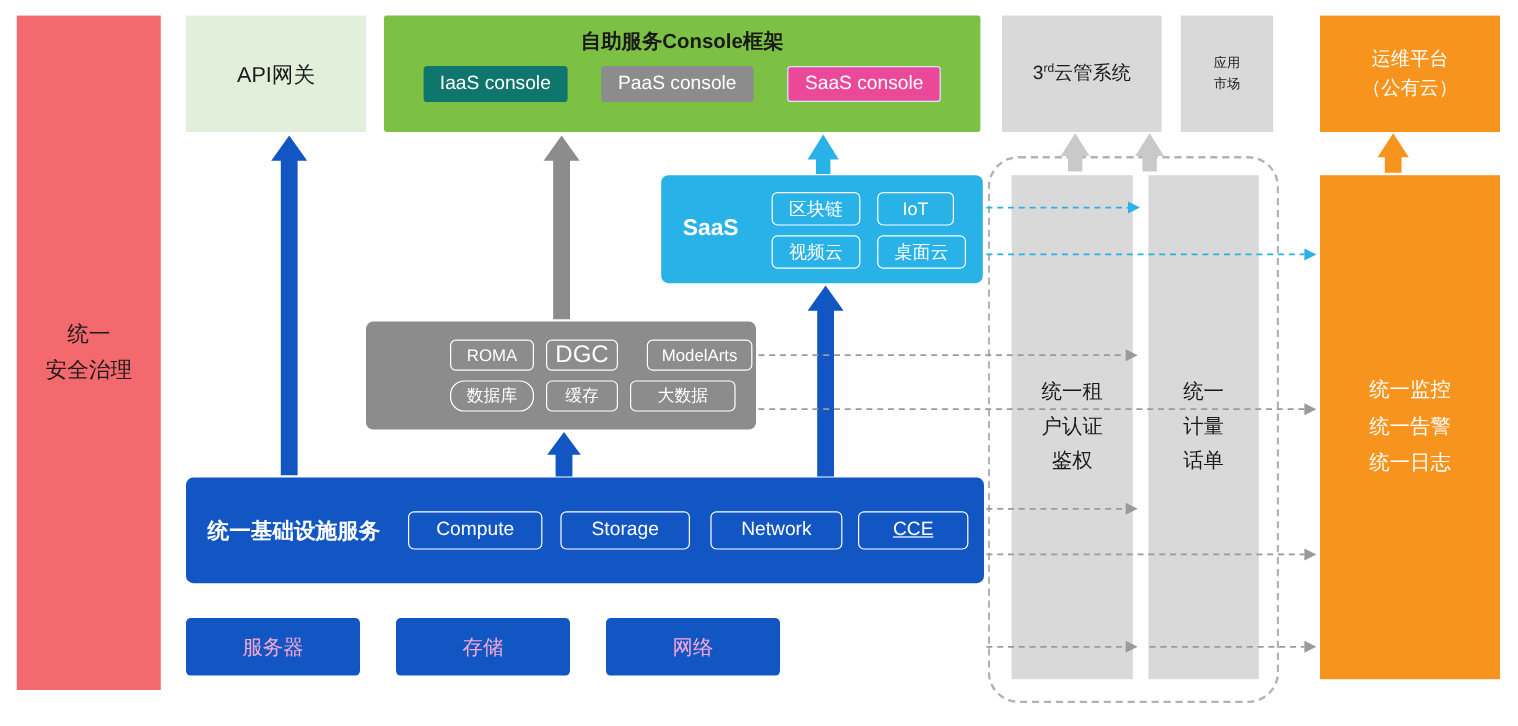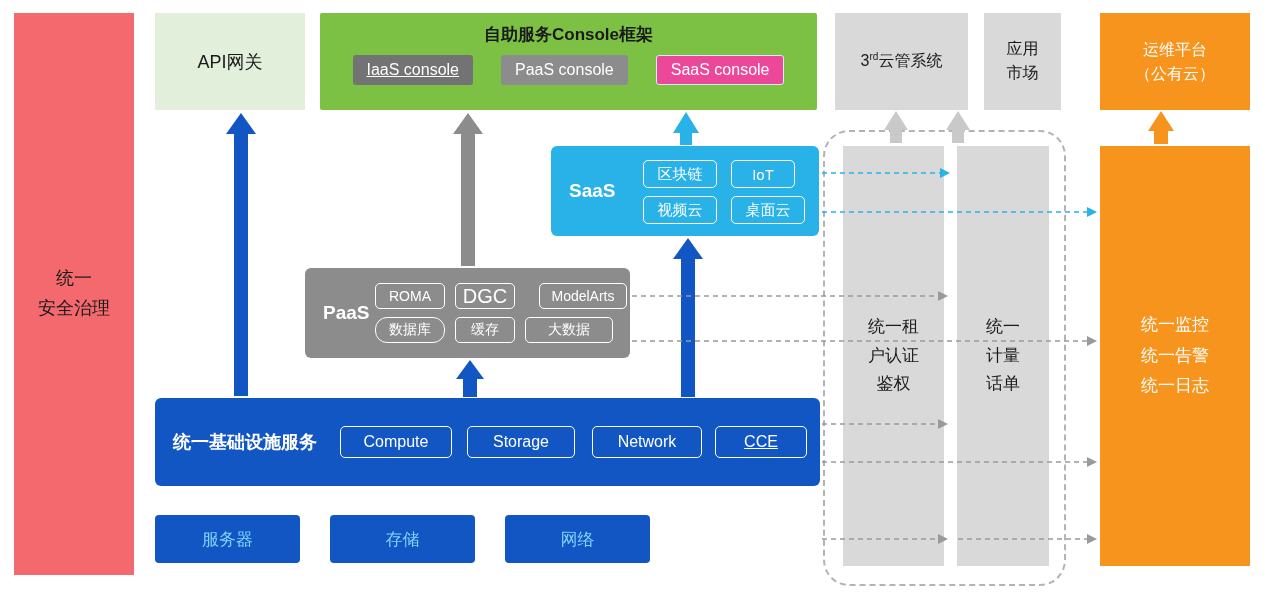--- a/index.html
+++ b/index.html
@@ -15,39 +15,39 @@
   .dark { color:#1a1a1a; }
 
   .sec-bar   { left:14px;  top:13px;  width:120px; height:562px; background:#f4696d; font-size:18px; line-height:1.65; }
   .api-box   { left:155px; top:13px;  width:150px; height:97px;  background:#e2efda; font-size:18px; }
   .console-box { left:320px; top:13px; width:497px; height:97px; background:#7cc143; border-radius:2px;
                  display:flex; flex-direction:column; align-items:center; }
   .console-title { margin-top:10px; font-size:17px; font-weight:bold; color:#1a1a1a; }
   .console-row { display:flex; gap:28px; margin-top:9px; }
   .console-btn { height:30px; padding:0 14px; border-radius:3px; color:#fff; font-size:16px;
                  display:flex; align-items:center; justify-content:center; }
-  .btn-iaas { background:#737373;text-decoration:underline; }
+  .btn-iaas { background:#0f766e; }
   .btn-paas { background:#8c8c8c; }
   .btn-saas { background:#ec4899; border:1px solid #cfeefd; }
 
   .third-box { left:835px;  top:13px; width:133px; height:97px; background:#d9d9d9; font-size:16px; }
-  .market-box{ left:984px;  top:13px; width:77px;  height:97px; background:#d9d9d9; font-size:16px; line-height:1.5;font-family:Liberation Mono, monospace; }
+  .market-box{ left:984px;  top:13px; width:77px;  height:97px; background:#d9d9d9; font-size:11px; line-height:1.5; }
   .om-box    { left:1100px; top:13px; width:150px; height:97px; background:#f7941e; font-size:16px; line-height:1.5; }
 
   .saas-box { left:551px; top:146px; width:268px; height:90px; background:#29b2e8; border-radius:6px; }
   .paas-box { left:305px; top:268px; width:325px; height:90px; background:#8c8c8c; border-radius:6px; }
   .layer-label { position:absolute; left:18px; top:0; height:100%; display:flex; align-items:center;
                  color:#fff; font-size:19px; font-weight:600; }
   .chip { position:absolute; border:1.5px solid #ffffff; border-radius:5px; color:#ffffff;
           display:flex; align-items:center; justify-content:center; font-size:15px; background:transparent; }
 
   .infra-box { left:155px; top:398px; width:665px; height:88px; background:#1256c4; border-radius:6px; }
   .infra-chip { font-size:16px; }
 
-  .res-box { top:515px; height:48px; background:#1256c4; border-radius:4px; color:#7dd3fc; font-size:17px; }
+  .res-box { top:515px; height:48px; background:#1256c4; border-radius:4px; color:#f9a8d4; font-size:17px; }
 
   .dash-group { left:823px; top:130px; width:243px; height:456px; border:2px dashed #b3b3b3; border-radius:26px; background:transparent; }
   .auth-bar    { left:843px; top:146px; width:101px; height:420px; background:#d9d9d9; font-size:17px; line-height:1.7; }
   .meter-bar   { left:957px; top:146px; width:92px;  height:420px; background:#d9d9d9; font-size:17px; line-height:1.7; }
   .monitor-bar { left:1100px; top:146px; width:150px; height:420px; background:#f7941e; font-size:17px; line-height:1.8; }
 
   .connector-layer { position:absolute; left:0; top:0; width:1265px; height:605px; z-index:10; pointer-events:none; }
 </style>
 </head>
 <body>
@@ -80,21 +80,20 @@
 
   <div class="abs saas-box">
     <div class="layer-label">SaaS</div>
     <div class="chip" style="left:92px;  top:14px; width:74px; height:28px;">区块链</div>
     <div class="chip" style="left:180px; top:14px; width:64px; height:28px;">IoT</div>
     <div class="chip" style="left:92px;  top:50px; width:74px; height:28px;">视频云</div>
     <div class="chip" style="left:180px; top:50px; width:74px; height:28px;">桌面云</div>
   </div>
 
   <div class="abs paas-box">
-    <div class="layer-label">PaaS</div>
     <div class="chip" style="left:70px;  top:15px; width:70px; height:26px; font-size:14px;">ROMA</div>
     <div class="chip" style="left:150px; top:15px; width:60px; height:26px; font-size:20px;">DGC</div>
     <div class="chip" style="left:220px; top:15px; width:88px; height:26px; font-size:14px;margin-left:14px;">ModelArts</div>
     <div class="chip" style="left:70px;  top:49px; width:70px; height:26px; font-size:14px;border-radius:12px;">数据库</div>
     <div class="chip" style="left:150px; top:49px; width:60px; height:26px; font-size:14px;">缓存</div>
     <div class="chip" style="left:220px; top:49px; width:88px; height:26px; font-size:14px;">大数据</div>
   </div>
 
   <div class="abs infra-box">
     <div class="layer-label" style="font-size:18px;">统一基础设施服务</div>

